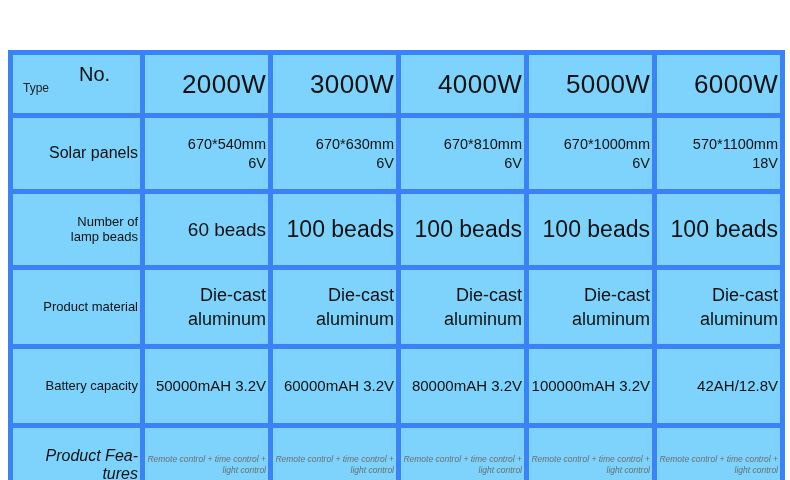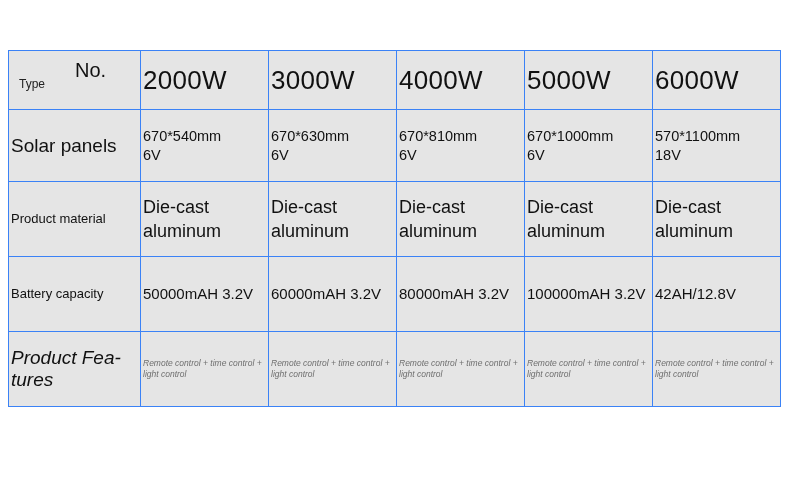--- a/index.html
+++ b/index.html
@@ -22,25 +22,25 @@
   }
   table.spec {
     position: absolute;
     left: 8px;
     top: 50px;
     width: 772px;
     border-collapse: collapse;
     table-layout: fixed;
   }
   table.spec td {
-    border: 1px solid #3b82f6;
+    border: 5px solid #3b82f6;
     vertical-align: middle;
-    text-align: left;
+    text-align: right;
     padding: 4px 2px;
-    background: #e5e5e5;
+    background: #7dd3fc;
   }
   
   col.c0 { width: 132px; }
   col.c1 { width: 128px; }
   col.c2 { width: 128px; }
   col.c3 { width: 128px; }
   col.c4 { width: 128px; }
   col.c5 { width: 128px; }
 
   
@@ -55,21 +55,21 @@
     text-align: left;
     padding-left: 8px;
     font-size: 15px;
     line-height: 1.15;
     color: #111;
   }
   .rowlabel.small {
     font-size: 13px;
   }
   .rowlabel.big {
-    font-size: 19px;
+    font-size: 16px;
   }
 
   .head-type {
     position: relative;
     text-align: left;
     padding-left: 8px;
   }
   .head-type .type-word {
     position: absolute;
     left: 10px;
@@ -165,20 +165,31 @@
         <td class="cell-2line">
           <span>670*1000mm</span>
           <span class="l2">6V</span>
         </td>
         <td class="cell-2line">
           <span>570*1100mm</span>
           <span class="l2">18V</span>
         </td>
       </tr>
 
+      <tr class="r-beads">
+        <td class="rowlabel small">
+          <span>Number of</span><br>
+          <span>lamp beads</span>
+        </td>
+        <td class="beads-60">60 beads</td>
+        <td class="beads-100">100 beads</td>
+        <td class="beads-100">100 beads</td>
+        <td class="beads-100">100 beads</td>
+        <td class="beads-100">100 beads</td>
+      </tr>
 
       <tr class="r-material">
         <td class="rowlabel small">Product material</td>
         <td class="cell-material">
           <span>Die-cast</span>
           <span class="l2">aluminum</span>
         </td>
         <td class="cell-material">
           <span>Die-cast</span>
           <span class="l2">aluminum</span>

